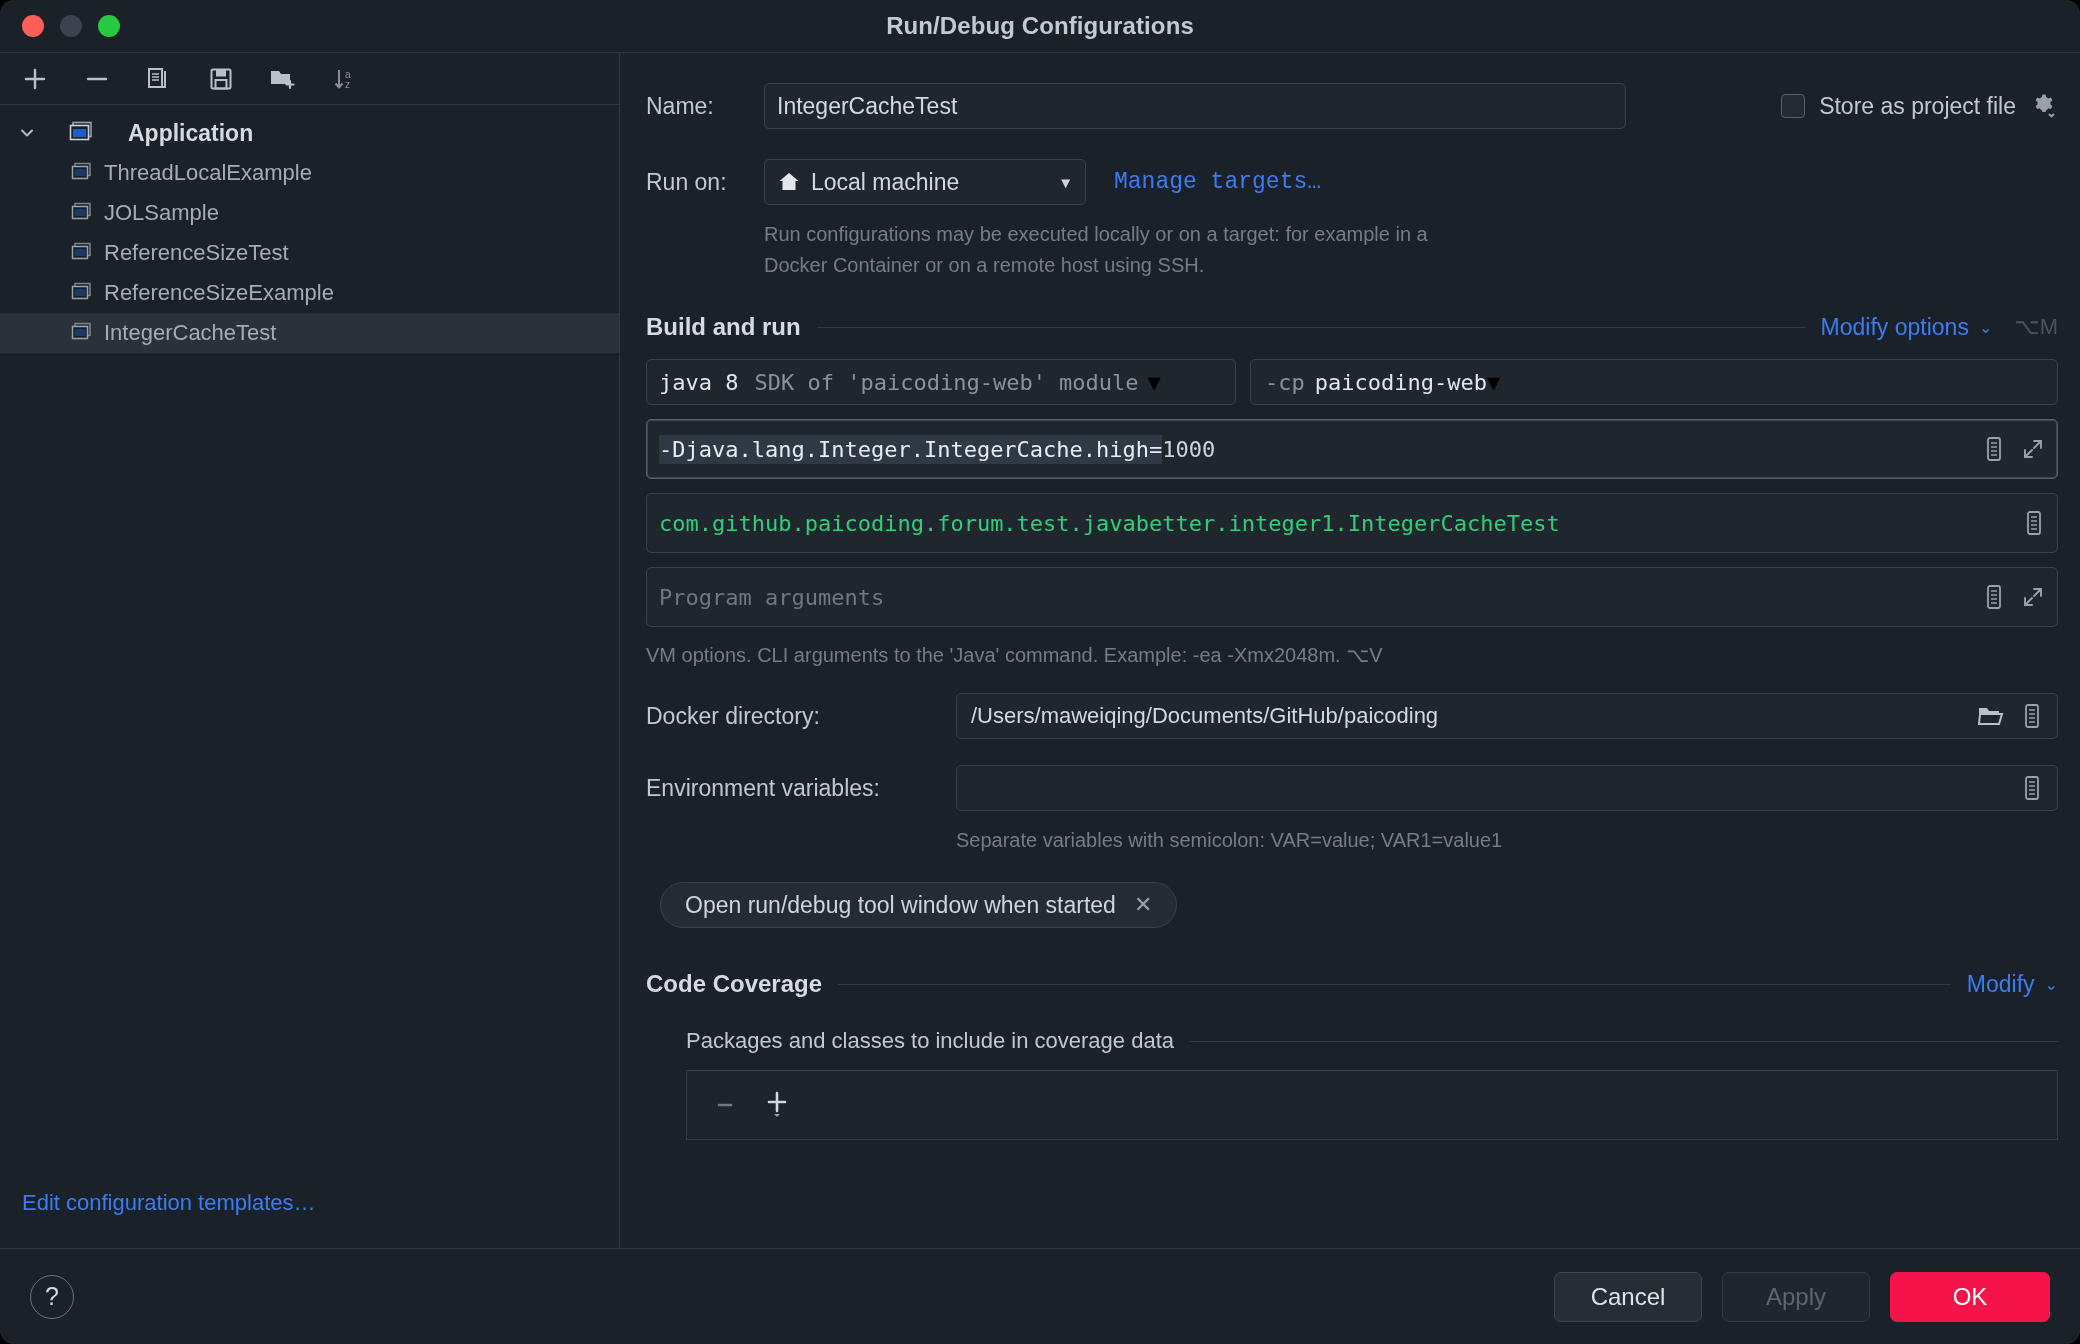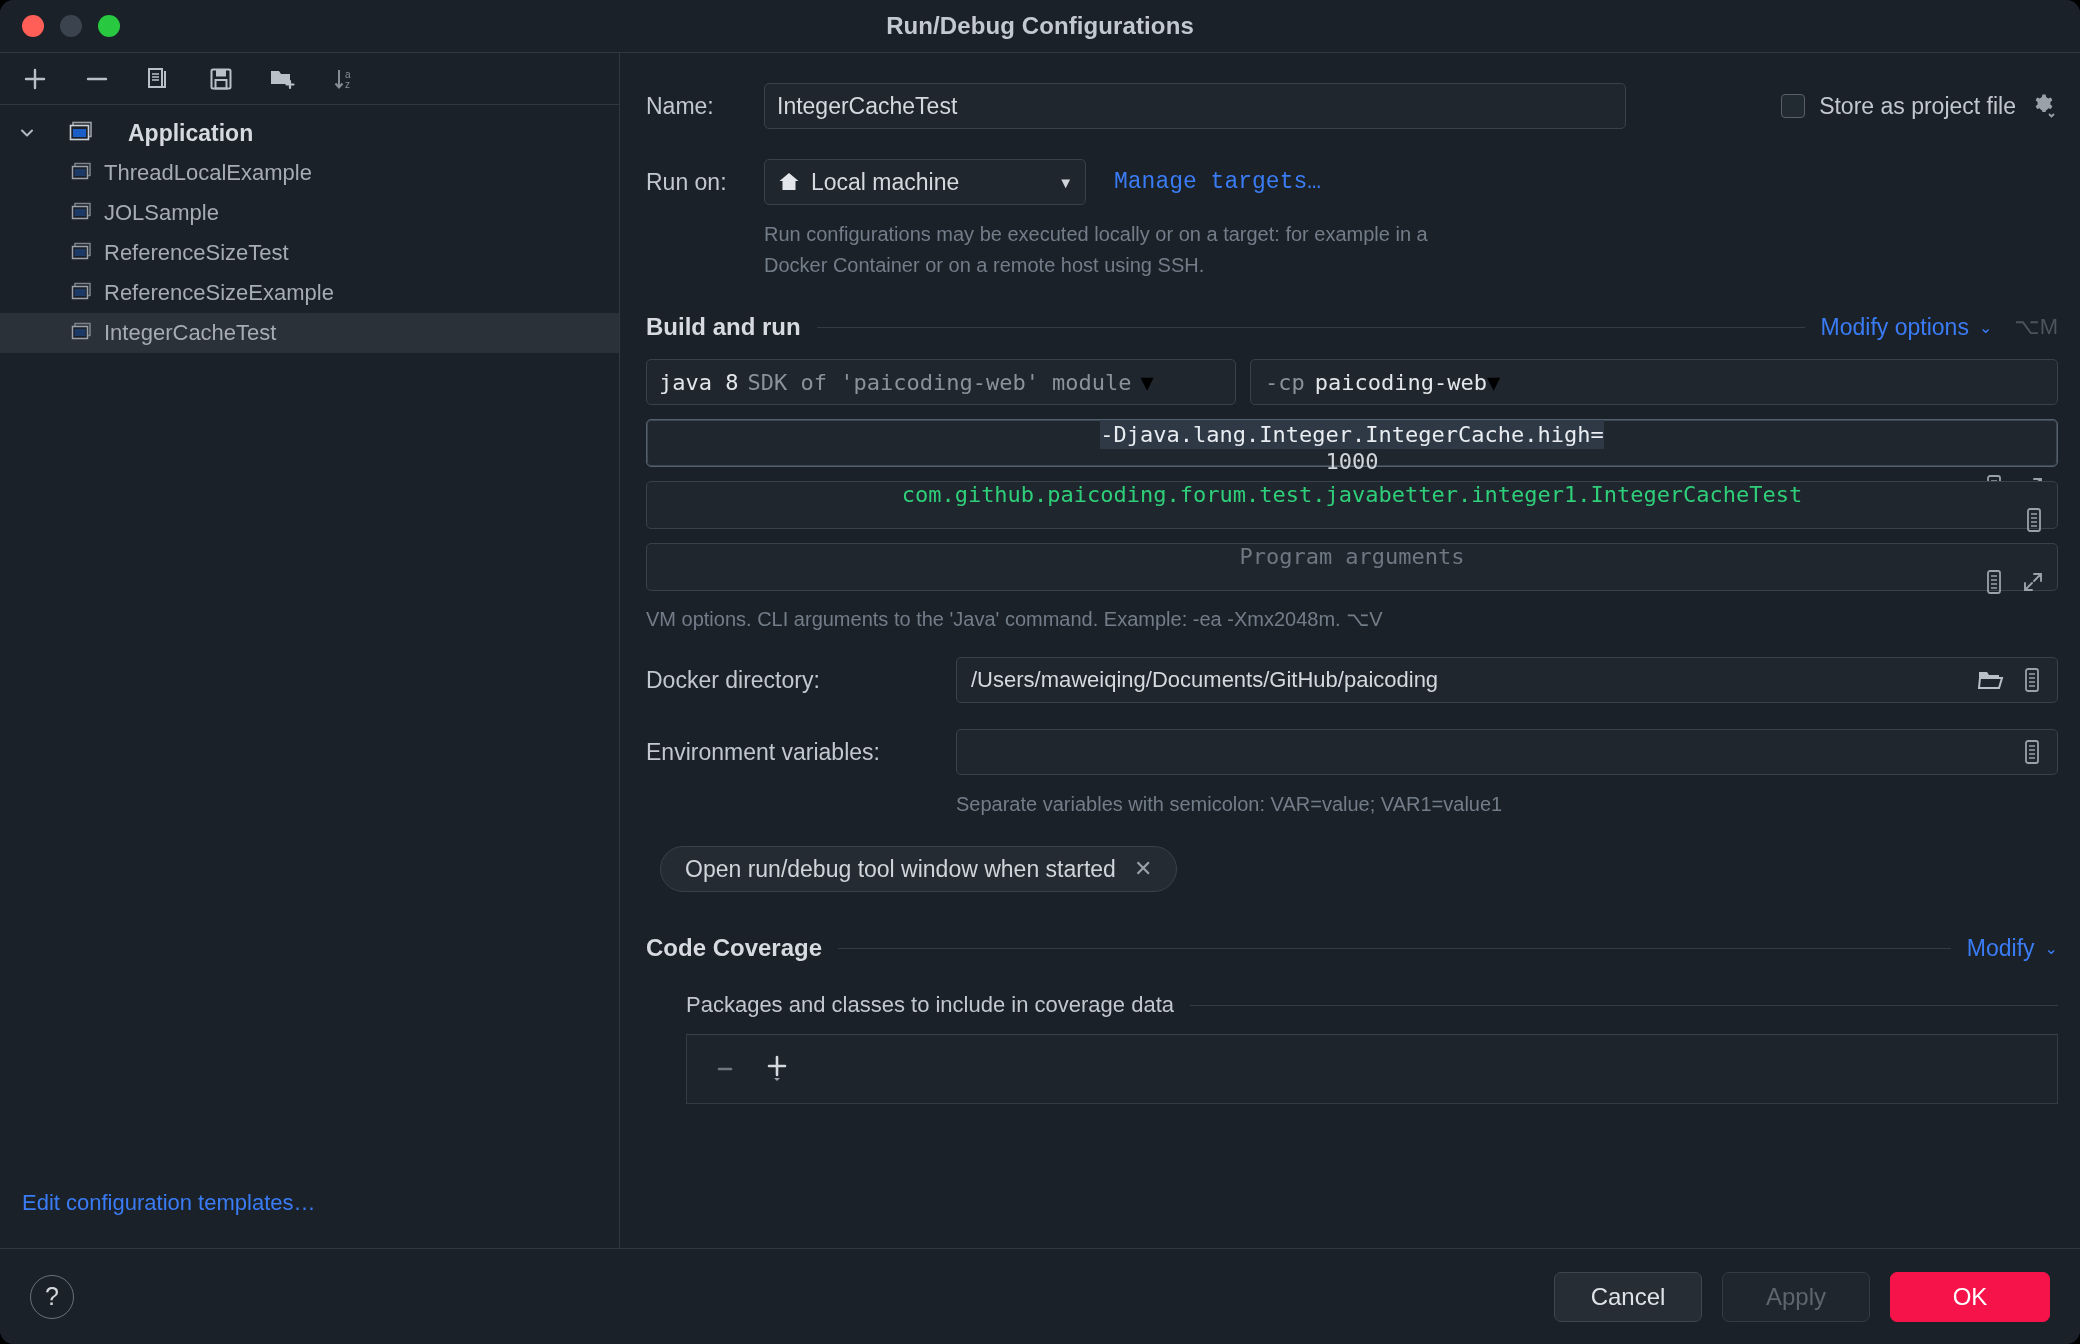--- a/index.html
+++ b/index.html
@@ -125,33 +125,33 @@
 
   .mono { font-family: "DejaVu Sans Mono", monospace; }
   .br-row { margin-top: 18px; display:flex; gap: 14px; }
   .jdk-combo {
     width: 590px; height: 46px;
     background:#1f262e; border:1px solid #3a4149; border-radius:5px;
     display:flex; align-items:center; padding: 0 12px; gap: 9px;
     font-size: 22px;
   }
   .jdk-name { color:#e3e7eb; }
-  .jdk-sub { color:#8b929b; }
+  .jdk-sub { color:#8b929b;margin-left:7px; }
   .cp-combo {
     flex:1; height:46px;
     background:#1f262e; border:1px solid #3a4149; border-radius:5px;
     display:flex; align-items:center; padding:0 14px; font-size: 22px;
   }
   .cp-flag { color:#8b929b; }
   .cp-val { color:#e3e7eb; margin-left: 10px; }
 
   .wide-field {
-    margin-top: 14px; height: 48px; position: relative;
+    margin-top: 14px; height: 60px; position: relative;
     background:#1f262e; border:1px solid #3a4149; border-radius:5px;
-    display:flex; align-items:center; padding: 0 12px; font-size: 22px; flex-direction: column;
+    display:flex; align-items:center; padding: 0 12px; font-size: 22px;
   }
   .wide-field.focused { border-color:#53606e; box-shadow: 0 0 0 1px #3d4751 inset; }
   .vm-sel { background:#2f3946; color:#e9edf1; padding: 2px 0; }
   .vm-rest { color:#cfd5db; }
   .mainclass { color:#2fcf7a; }
   .placeholder { color:#6e7782; }
   .field-icons { margin-left:auto; display:flex; align-items:center; gap:16px; }
 
   .inline-hint { color:#737d89; font-size: 20px; margin-top: 16px; }
 

